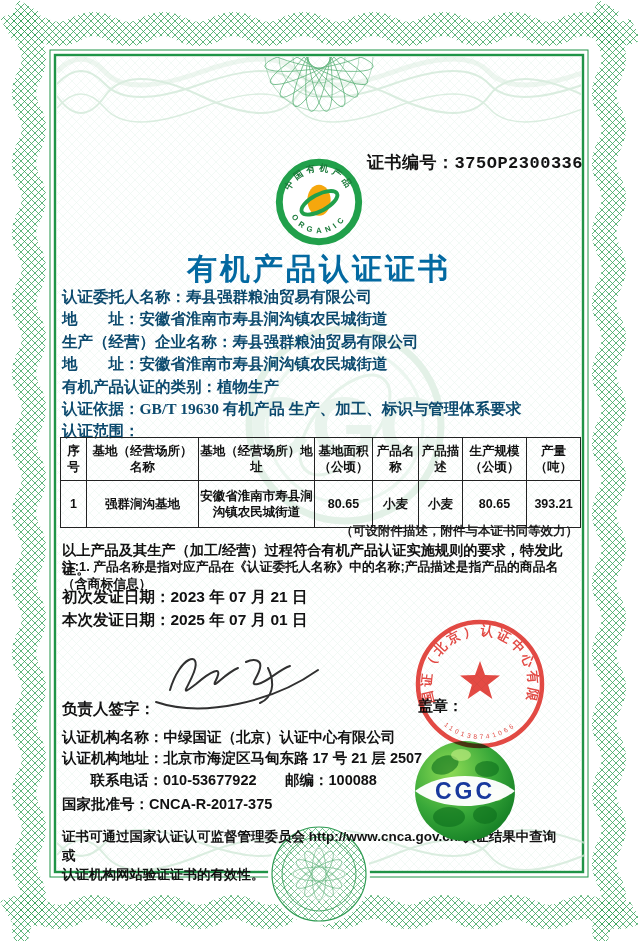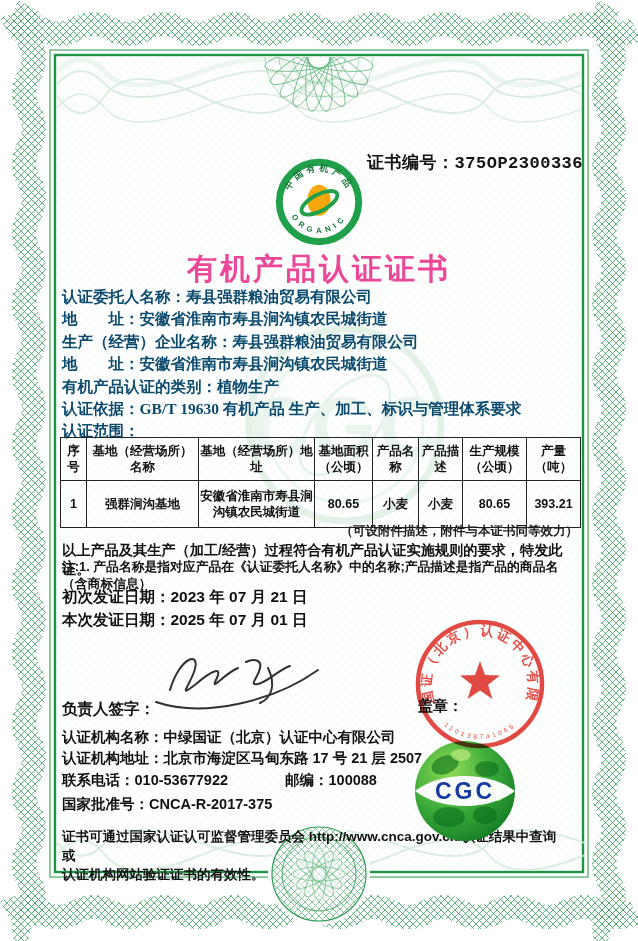--- a/index.html
+++ b/index.html
@@ -3,40 +3,40 @@
 <meta charset="utf-8">
 <style>
   html,body{margin:0;padding:0;background:#fff;}
   .page{position:relative;width:638px;height:941px;background:#ffffff;overflow:hidden;
         font-family:"Liberation Sans","DejaVu Sans",sans-serif;color:#111;}
   .abs{position:absolute;}
   .certno{top:151px;right:55px;font-family:Liberation Mono, monospace;
           font-weight:700;font-size:17px;color:#141414;letter-spacing:.5px;}
   .logo-box{left:275px;top:158px;width:88px;height:88px;}
   .title{top:249px;left:0;width:100%;text-align:center;font-size:30px;font-weight:700;
-         letter-spacing:3px;color:#ec4899;}
+         letter-spacing:3px;color:#0369a1;}
   .body-block{left:62px;top:286px;width:492px;font-size:15.5px;font-weight:700;
               line-height:22.4px;color:#0c4a6e;}
   .kai{font-family:"Liberation Serif","DejaVu Serif",serif;font-weight:600;}
   .tablewrap{left:60px;top:437px;width:473px;}
   table.scope{border-collapse:collapse;width:100%;font-size:12.5px;table-layout:fixed;}
   table.scope th,table.scope td{border:1.4px solid #222;text-align:center;vertical-align:middle;
       padding:1px 1px;font-weight:700;line-height:16px;}
   table.scope td{font-weight:600;height:44px;}
   table.scope th{height:40px;}
   .attach-note{top:523px;right:60px;font-family:"Liberation Serif","DejaVu Serif",serif;
                font-size:12.5px;font-weight:600;color:#1c1c1c;}
   .statement{left:62px;top:541px;width:520px;font-size:14.2px;font-weight:700;}
   .remark{left:62px;top:559px;width:520px;font-size:12.8px;font-weight:600;line-height:16.5px;}
   .dates-block{left:62px;top:586px;font-size:15.5px;font-weight:700;line-height:22.5px;}
   .sig-label{left:62px;top:699px;font-size:15.5px;font-weight:700;}
   .sig-box{left:148px;top:640px;width:180px;height:80px;}
   .stamp-label{left:418px;top:697px;font-size:15px;font-weight:700;}
   .agency-block{left:62px;top:727px;font-size:14.5px;font-weight:700;line-height:21.4px;}
-  .agency-row{display:flex;}
+  .agency-row{display:flex;text-align:center;}
   .agency-first{width:223px;}
   .approval{left:62px;top:795px;font-size:14.5px;font-weight:700;}
   .footer{left:62px;top:827px;width:505px;font-size:13.5px;font-weight:700;line-height:19px;}
   .seal-box{left:412px;top:616px;width:136px;height:136px;opacity:.92;mix-blend-mode:multiply;}
   .globe-box{left:409px;top:737px;width:112px;height:108px;}
 </style>
 </head>
 <body>
 
 <div class="page">

